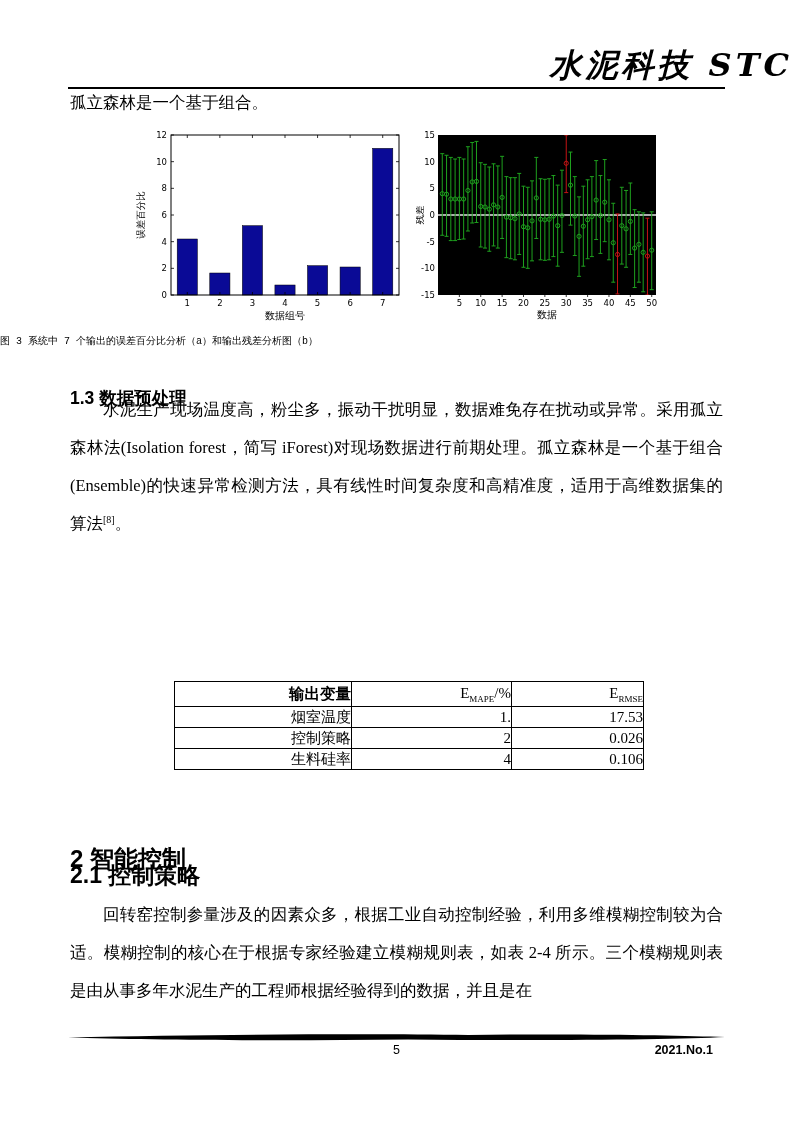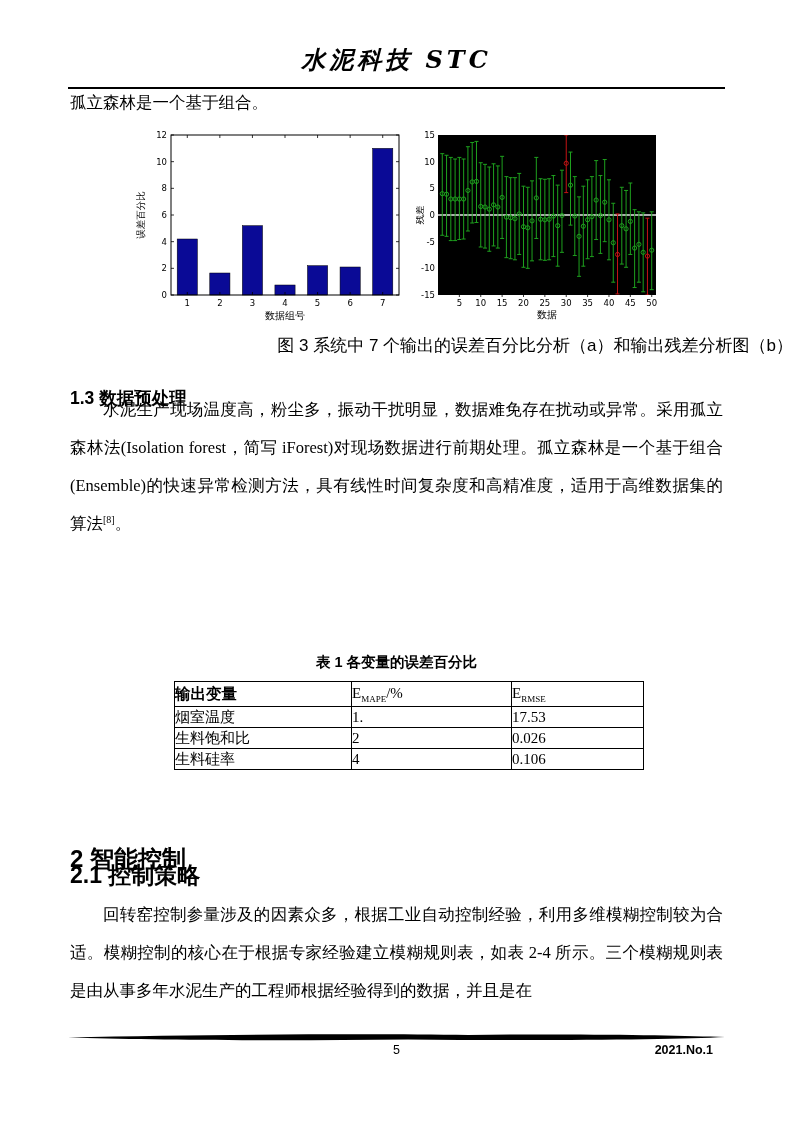--- a/index.html
+++ b/index.html
@@ -2,32 +2,32 @@
 <html><head>
 <meta charset="utf-8">
 <style>
   html,body{margin:0;padding:0;background:#888;}
   .page{
     position:relative;width:793px;height:1122px;background:#ffffff;
     margin:0 auto;overflow:hidden;color:#000;
     font-family:"Liberation Serif","DejaVu Serif",serif;
   }
   .journal-title{
-    position:absolute;top:44px;left:0;width:100%;text-align:center;
+    position:absolute;top:44px;left:0;width:100%;text-align:right;
     font-family:"DejaVu Serif",serif;font-weight:700;font-style:italic;
-    font-size:24px;letter-spacing:4px;
+    font-size:32px;letter-spacing:4px;
   }
   .header-rule{position:absolute;top:87px;left:68px;width:657px;border-top:2px solid #000;}
   .intro-line{position:absolute;top:92px;left:70px;width:653px;font-size:16.5px;}
   .charts-row{position:absolute;top:127px;left:0;width:793px;height:200px;}
   .bar-chart{position:absolute;left:133px;top:0;}
   .residual-chart{position:absolute;left:416px;top:0;}
   .figure-caption{
-    position:absolute;top:334px;left:0;width:100%;text-align:right;
-    font-family:Liberation Sans, sans-serif;font-size:17px;
+    position:absolute;top:334px;left:0;width:100%;text-align:left;
+    font-family:Liberation Mono, monospace;font-size:10px;
   }
   .h-sec{
     position:absolute;left:70px;font-family:"Liberation Sans","DejaVu Sans",sans-serif;
     font-weight:700;
   }
   .h13{top:358px;font-size:17.5px;margin-top:28px;}
   .h2{top:843px;font-size:24px;}
   .h21{top:860px;font-size:23px;}
   .para{
     position:absolute;left:70px;width:653px;font-size:16.5px;line-height:38px;
@@ -39,21 +39,21 @@
   .para sup{font-size:10px;line-height:0;}
   .table-title{
     position:absolute;top:653px;left:0;width:100%;text-align:center;
     font-family:"Liberation Sans","DejaVu Sans",sans-serif;font-weight:700;font-size:14.5px;
   }
   table.err-table{
     position:absolute;top:681px;left:174px;width:469px;
     border-collapse:collapse;table-layout:fixed;
   }
   table.err-table th,table.err-table td{
-    border:1.4px solid #000;text-align:left;vertical-align:middle;
+    border:1.4px solid #000;text-align:right;vertical-align:middle;
     font-size:15px;padding:0;
   }
   table.err-table th{height:24px;font-weight:normal;}
   table.err-table th.var-head{font-family:"Liberation Sans","DejaVu Sans",sans-serif;font-weight:700;font-size:15.5px;}
   table.err-table td{height:20px;}
   table.err-table sub{font-size:9px;}
   .footer-rule{position:absolute;top:1033px;left:68px;}
   .page-number{
     position:absolute;top:1043px;left:0;width:100%;text-align:center;
     font-family:"Liberation Sans","DejaVu Sans",sans-serif;font-size:12.5px;
@@ -372,21 +372,20 @@
       </svg>
   </div>
 
   <div class="figure-caption">图 3 系统中 7 个输出的误差百分比分析（a）和输出残差分析图（b）</div>
 
   <div class="h-sec h13">1.3 数据预处理</div>
 
   <div class="para p1"><span>水泥生产现场温度高，粉尘多，振动干扰明显，数据难免存在扰动或异常。采用孤立森林法(Isolation forest，简写 iForest)对现场数据进行前期处理。孤立森林是一个基于组合(Ensemble)的快速异常检测方法，具有线性时间复杂度和高精准度，适用于高维数据集的算法</span><sup>[8]</sup><span>。</span></div>
 
 
-  <div class="table-title">表 1 各变量的误差百分比</div>
 
   <table class="err-table" id="t1">
     <colgroup>
         <col style="width:177px">
         <col style="width:160px">
         <col style="width:132px">
       </colgroup>
     <thead>
         <tr>
           <th class="var-head">输出变量</th>
@@ -394,21 +393,21 @@
           <th>E<sub>RMSE</sub></th>
         </tr>
       </thead>
     <tbody>
         <tr>
           <td>烟室温度</td>
           <td>1.</td>
           <td>17.53</td>
         </tr>
         <tr>
-          <td>生料饱和比</td>
+          <td>控制策略</td>
           <td>2</td>
           <td>0.026</td>
         </tr>
         <tr>
           <td>生料硅率</td>
           <td>4</td>
           <td>0.106</td>
         </tr>
       </tbody>
   </table>

